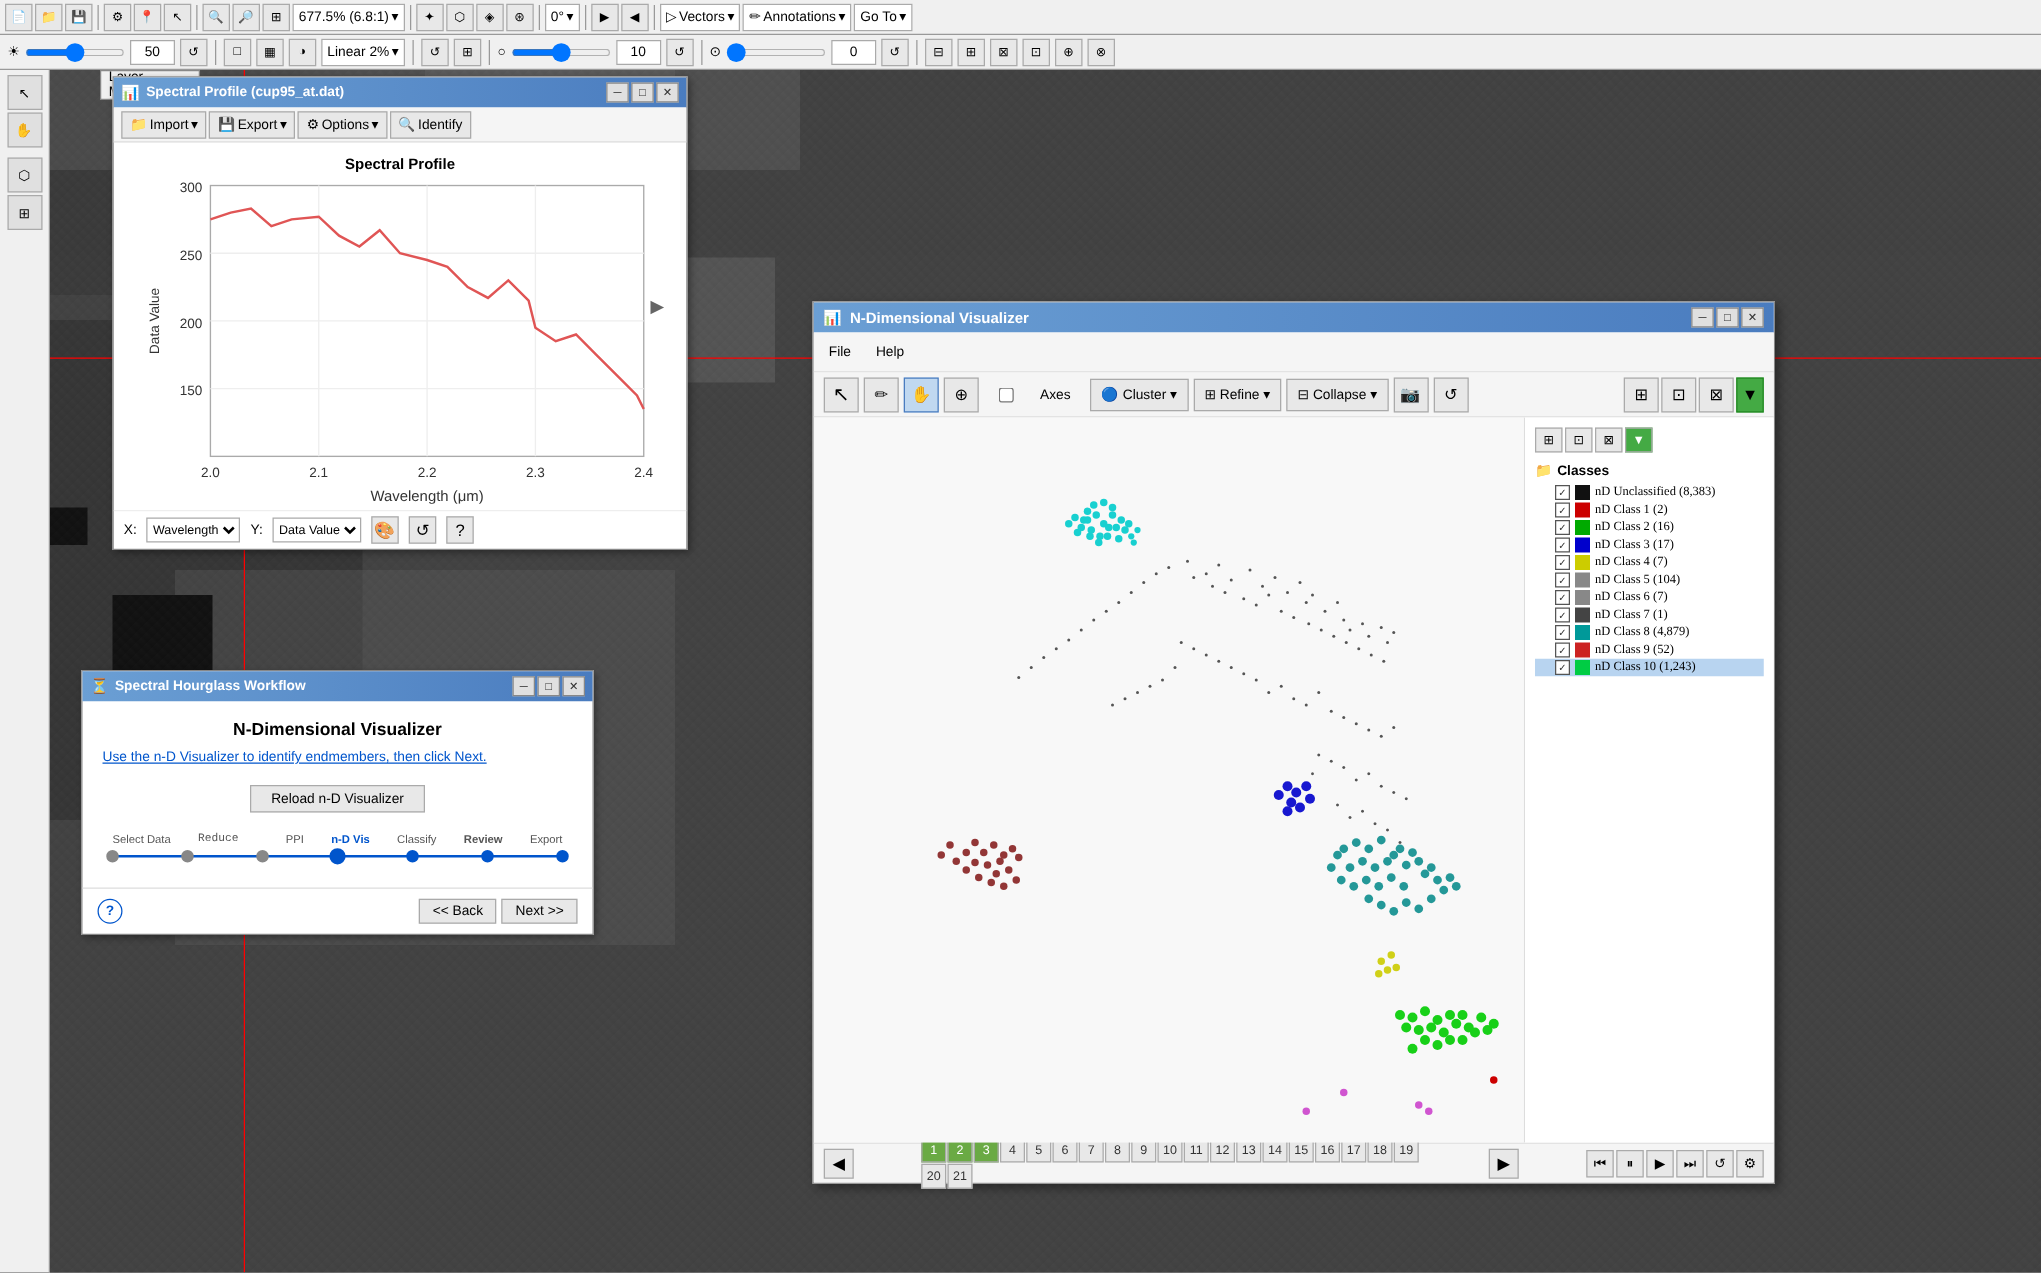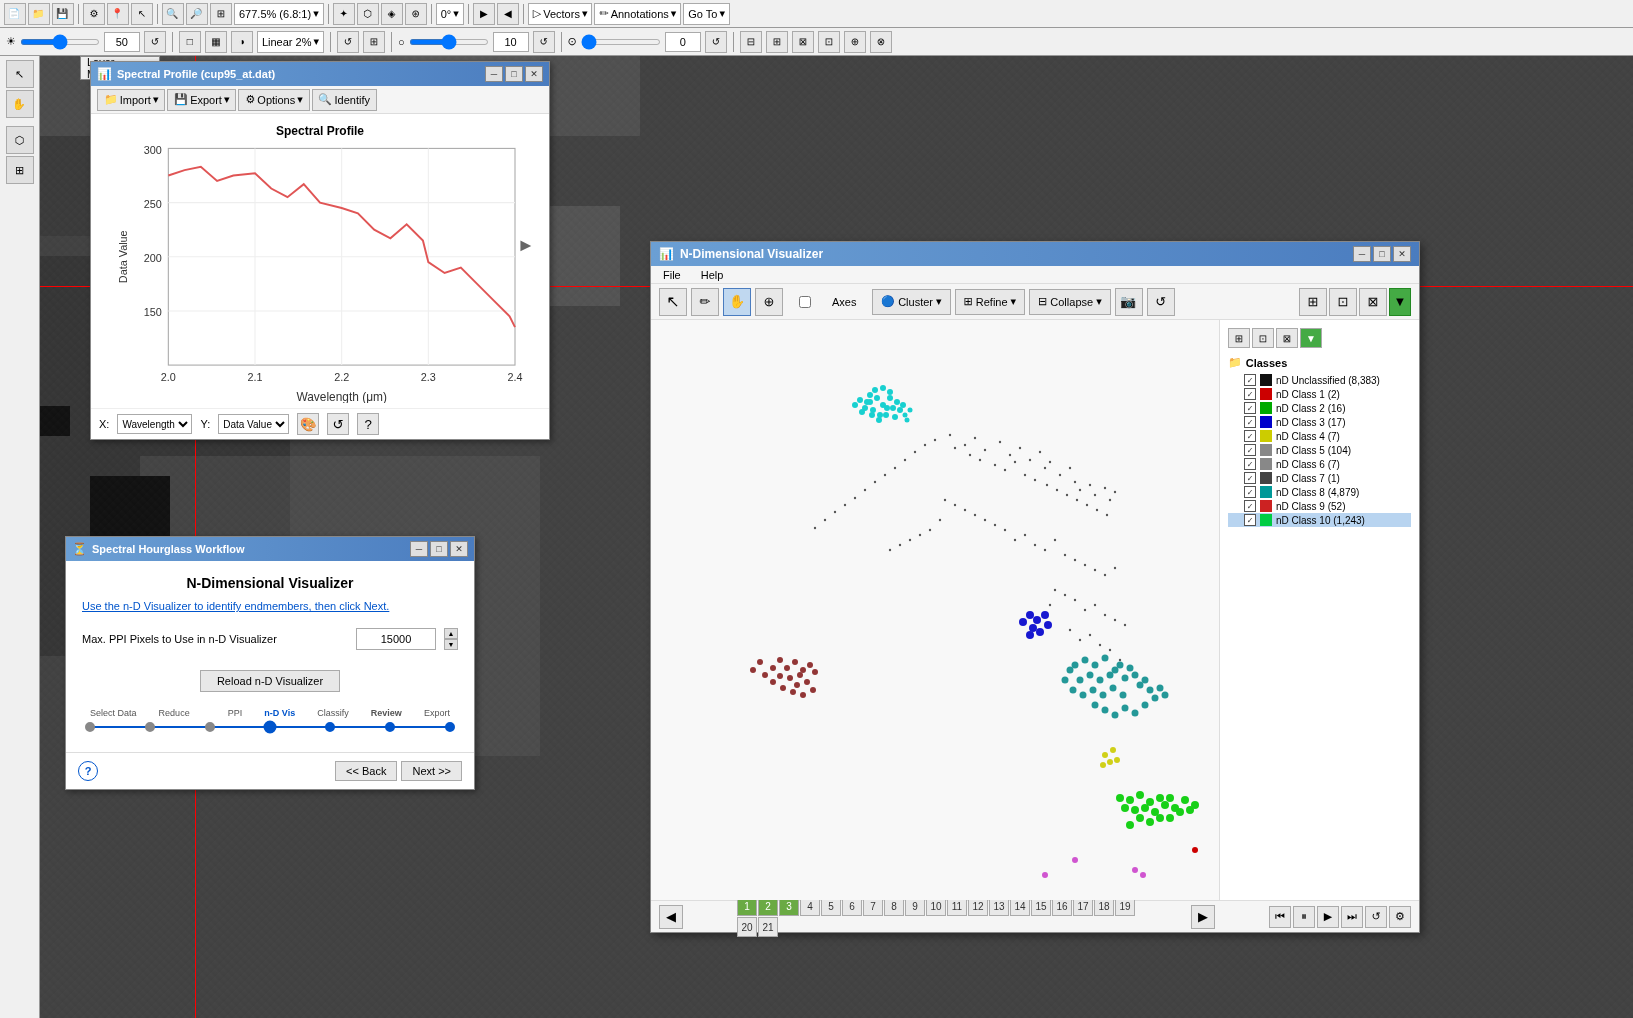--- a/index.html
+++ b/index.html
@@ -315,21 +315,21 @@
       height: 24px;
       display: flex;
       align-items: center;
       padding: 0 8px;
       font-size: 12px;
       font-weight: bold;
     }
     .ndv-menubar {
       background: #f5f5f5;
       border-bottom: 1px solid #ddd;
-      height: 18px;
+      height: 32px;
       display: flex;
       align-items: center;
       padding: 0 8px;
       gap: 12px;
     }
     .menu-item {
       font-size: 11px;
       cursor: pointer;
       padding: 0 4px;
     }
@@ -392,24 +392,25 @@
       font-size: 10px;
       display: flex; align-items: center; justify-content: center;
     }
     .classes-tree { font-size: 11px; }
     .tree-header {
       display: flex; align-items: center; gap: 4px;
       font-weight: bold; margin-bottom: 4px;
     }
     .tree-item {
       display: flex;
-      align-items: center;
+      align-items: flex-start;
       gap: 4px;
       padding: 1px 0 1px 16px;
       cursor: pointer;
+      font-family: Liberation Serif, serif;
     }
     .tree-item.highlighted { background: #b8d4f0; }
     .class-checkbox {
       width: 12px; height: 12px;
       border: 1px solid #555;
       background: white;
       display: flex; align-items: center; justify-content: center;
       flex-shrink: 0;
     }
     .class-checkbox.checked::after { content: '✓'; font-size: 8px; color: #333; }
@@ -721,35 +722,27 @@
           <button class="win-btn">─</button>
           <button class="win-btn">□</button>
           <button class="win-btn">✕</button>
         </div>
       </div>
 
       <div class="hourglass-content">
         <div class="hourglass-title">N-Dimensional Visualizer</div>
         <div class="hourglass-instruction">Use the n-D Visualizer to identify endmembers, then click Next.</div>
 
-        <div class="ppi-row">
-          <span class="ppi-label">Max. PPI Pixels to Use in n-D Visualizer</span>
-          <input class="ppi-input" type="text" value="15000" style="">
-          <div class="ppi-spin">
-            <button class="ppi-spin-btn">▲</button>
-            <button class="ppi-spin-btn">▼</button>
-          </div>
-        </div>
 
         <button class="reload-btn">Reload n-D Visualizer</button>
 
         <div style="padding: 0 8px; margin-bottom: 4px;">
           <div style="display:flex; align-items:center; justify-content:space-between; margin-bottom:2px;">
             <span style="font-size:9px; color:#555;">Select Data</span>
-            <span style="font-size:9px; color:#555;">Reduce</span>
+            <span style="font-size:9px; color:#555;font-family:Liberation Mono, monospace;">Reduce</span>
             <span style="font-size:9px; color:#555;padding-left:16px;">PPI</span>
             <span style="font-size:9px; color:#0055cc; font-weight:bold;">n-D Vis</span>
             <span style="font-size:9px; color:#555;">Classify</span>
             <span style="font-size:9px; color:#555;font-weight:bold;">Review</span>
             <span style="font-size:9px; color:#555;">Export</span>
           </div>
           <div style="display:flex; align-items:center; position:relative; height:14px;">
             <div style="position:absolute; top:50%; left:0; right:0; height:2px; background:#0055cc; transform:translateY(-50%);"></div>
             <div style="position:absolute; left:0%; top:50%; transform:translate(-50%,-50%); width:10px; height:10px; border-radius:50%; background:#888; border:2px solid #888;"></div>
             <div style="position:absolute; left:16.6%; top:50%; transform:translate(-50%,-50%); width:10px; height:10px; border-radius:50%; background:#888; border:2px solid #888;"></div>

